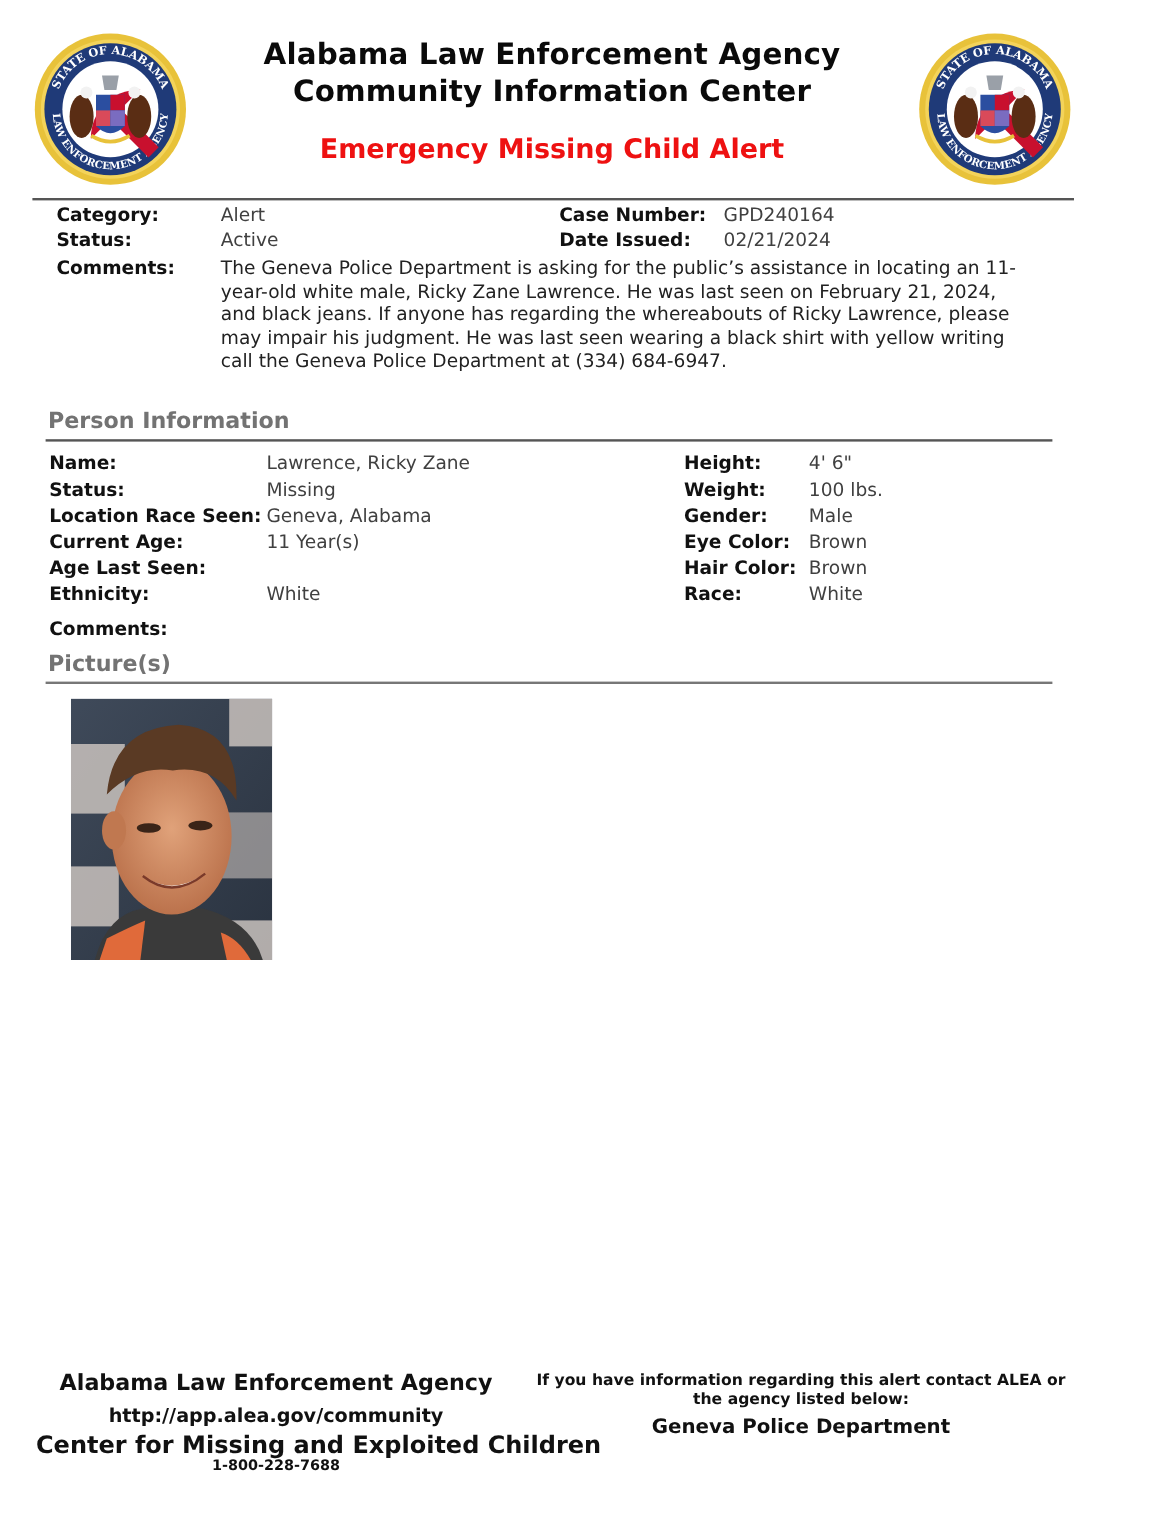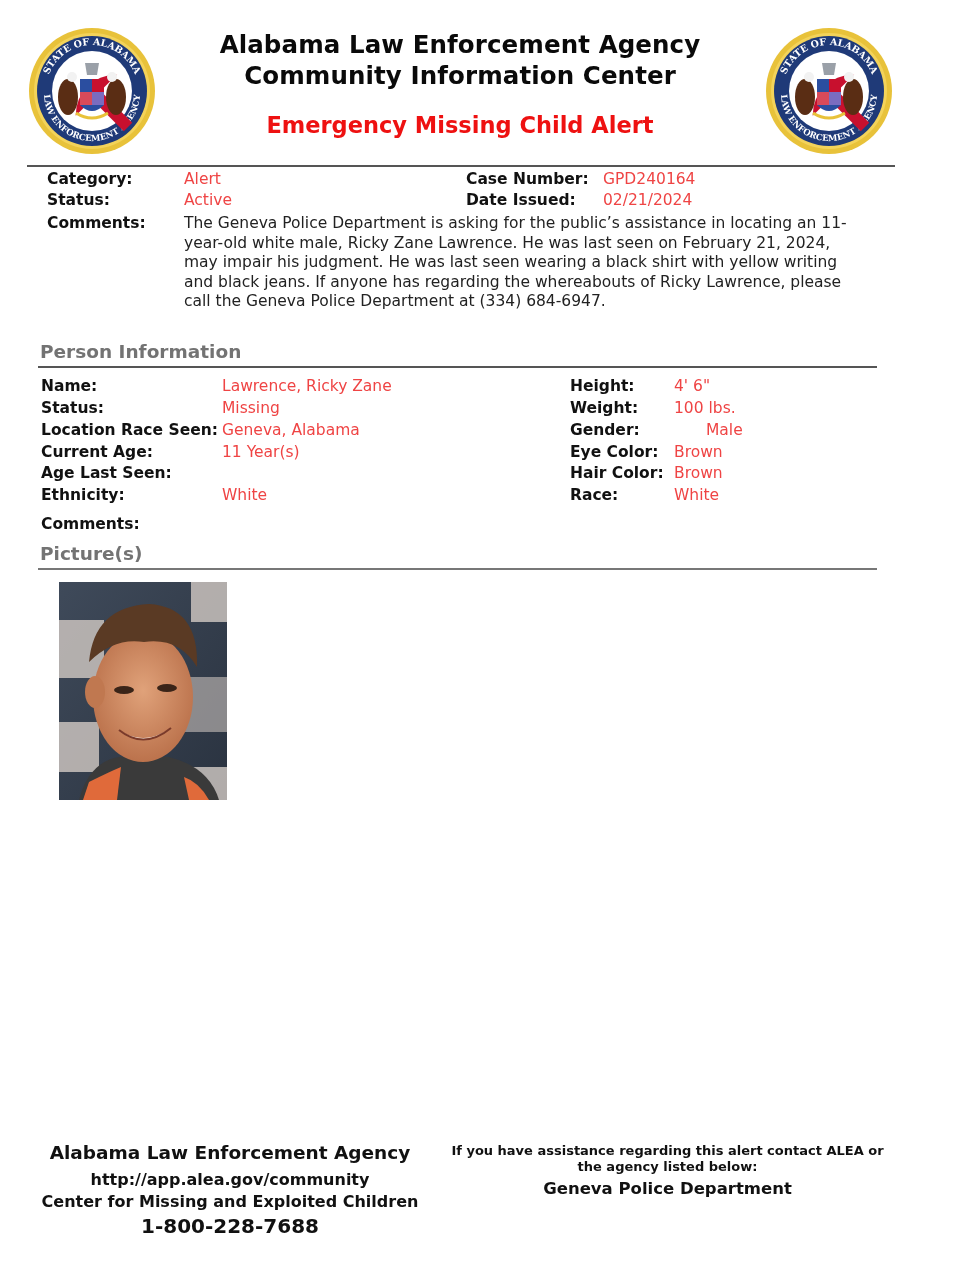--- a/index.html
+++ b/index.html
@@ -6,21 +6,21 @@
   body {
     width:980px; height:1268px; background:#ffffff; position:relative; overflow:hidden;
     font-family: "DejaVu Sans", sans-serif; color:#1a1a1a;
   }
   .abs { position:absolute; }
   .seal { width:128px; height:128px; }
   .hdr-title { left:180px; width:560px; text-align:center; font-weight:bold; font-size:24.5px; color:#0a0a0a; letter-spacing:0.1px; white-space:nowrap; }
   .hdr-sub { left:180px; width:560px; text-align:center; font-weight:bold; font-size:22.5px; color:#ee1111; white-space:nowrap; }
   .rule { height:2px; background:#555; }
   .lbl { font-weight:bold; font-size:15.5px; color:#111; white-space:nowrap; }
-  .val { font-size:15.5px; color:#ef4444; white-space:nowrap; }
+  .val { font-size:15.5px; color:#404040; white-space:nowrap; }
   .comments { font-size:15.5px; color:#222; line-height:19.6px; width:700px; }
   .sec-title { font-weight:bold; font-size:18.5px; color:#737373; white-space:nowrap; }
   .foot-b { font-weight:bold; color:#111; text-align:center; white-space:nowrap; }
   .photo { overflow:hidden; }
 </style>
 </head>
 <body>
 
 <div class="abs seal" style="left:28px; top:27px;">
   <svg width="128" height="128" viewBox="0 0 128 128">
@@ -89,22 +89,22 @@
 
 <div class="abs lbl" style="left:47px; top:191px;">Status:</div>
 <div class="abs val" style="left:184px; top:191px;">Active</div>
 <div class="abs lbl" style="left:466px; top:191px;">Date Issued:</div>
 <div class="abs val" style="left:603px; top:191px;">02/21/2024</div>
 
 <div class="abs lbl" style="left:47px; top:214px;">Comments:</div>
 <div class="abs comments" style="left:184px; top:214px;">
   <div style="white-space:nowrap;">The Geneva Police Department is asking for the public’s assistance in locating an 11-</div>
   <div style="white-space:nowrap;">year-old white male, Ricky Zane Lawrence. He was last seen on February 21, 2024,</div>
+  <div style="white-space:nowrap;">and black jeans. If anyone has regarding the whereabouts of Ricky Lawrence, please</div>
   <div style="white-space:nowrap;">may impair his judgment. He was last seen wearing a black shirt with yellow writing</div>
-  <div style="white-space:nowrap;">and black jeans. If anyone has regarding the whereabouts of Ricky Lawrence, please</div>
   <div style="white-space:nowrap;">call the Geneva Police Department at (334) 684-6947.</div>
 </div>
 
 <div class="abs sec-title" style="left:40px; top:341px;">Person Information</div>
 <div class="abs rule" style="left:38px; top:366px; width:839px;"></div>
 
 <div class="abs lbl" style="left:41px; top:377px;">Name:</div>
 <div class="abs val" style="left:222px; top:377px;">Lawrence, Ricky Zane</div>
 <div class="abs lbl" style="left:41px; top:399px;">Status:</div>
 <div class="abs val" style="left:222px; top:399px;">Missing</div>
@@ -115,21 +115,21 @@
 <div class="abs lbl" style="left:41px; top:464px;">Age Last Seen:</div>
 <div class="abs val" style="left:222px; top:464px;"></div>
 <div class="abs lbl" style="left:41px; top:486px;">Ethnicity:</div>
 <div class="abs val" style="left:222px; top:486px;">White</div>
 
 <div class="abs lbl" style="left:570px; top:377px;">Height:</div>
 <div class="abs val" style="left:674px; top:377px;">4' 6"</div>
 <div class="abs lbl" style="left:570px; top:399px;">Weight:</div>
 <div class="abs val" style="left:674px; top:399px;">100 lbs.</div>
 <div class="abs lbl" style="left:570px; top:421px;">Gender:</div>
-<div class="abs val" style="left:706px; top:421px;">Male</div>
+<div class="abs val" style="left:674px; top:421px;">Male</div>
 <div class="abs lbl" style="left:570px; top:443px;">Eye Color:</div>
 <div class="abs val" style="left:674px; top:443px;">Brown</div>
 <div class="abs lbl" style="left:570px; top:464px;">Hair Color:</div>
 <div class="abs val" style="left:674px; top:464px;">Brown</div>
 <div class="abs lbl" style="left:570px; top:486px;">Race:</div>
 <div class="abs val" style="left:674px; top:486px;">White</div>
 
 <div class="abs lbl" style="left:41px; top:515px;">Comments:</div>
 <div class="abs val" style="left:222px; top:515px;"></div>
 
@@ -162,18 +162,18 @@
     <path d="M30 80 Q35 25 90 22 Q140 25 138 85 Q120 55 85 60 Q55 55 30 80 Z" fill="#5a3a24"></path>
     <ellipse cx="65" cy="108" rx="10" ry="4" fill="#3a2418"></ellipse>
     <ellipse cx="108" cy="106" rx="10" ry="4" fill="#3a2418"></ellipse>
     <path d="M60 148 Q85 165 112 146 Q100 156 85 157 Q70 157 60 148 Z" fill="#ffffff"></path>
     <path d="M60 148 Q85 168 112 146" stroke="#7a3a2a" stroke-width="2" fill="none"></path>
   </svg>
 </div>
 
 <div class="abs foot-b" style="left:30px; width:400px; top:1142px; font-size:18.5px;">Alabama Law Enforcement Agency</div>
 <div class="abs foot-b" style="left:30px; width:400px; top:1170px; font-size:16px;">http://app.alea.gov/community</div>
-<div class="abs foot-b" style="left:30px; width:400px; top:1192px; font-size:16px;">Center for Missing and Exploited Children</div>
-<div class="abs foot-b" style="left:30px; width:400px; top:1214px; font-size:20px;">1-800-228-7688</div>
+<div class="abs foot-b" style="left:30px; width:400px; top:1192px; font-size:20px;">Center for Missing and Exploited Children</div>
+<div class="abs foot-b" style="left:30px; width:400px; top:1214px; font-size:12px;">1-800-228-7688</div>
 
-<div class="abs foot-b" style="left:440px; width:455px; top:1143px; font-size:13px;">If you have assistance regarding this alert contact ALEA or</div>
+<div class="abs foot-b" style="left:440px; width:455px; top:1143px; font-size:13px;">If you have information regarding this alert contact ALEA or</div>
 <div class="abs foot-b" style="left:440px; width:455px; top:1159px; font-size:13px;">the agency listed below:</div>
 <div class="abs foot-b" style="left:440px; width:455px; top:1179px; font-size:16.5px;">Geneva Police Department</div>
 
 </body></html>

